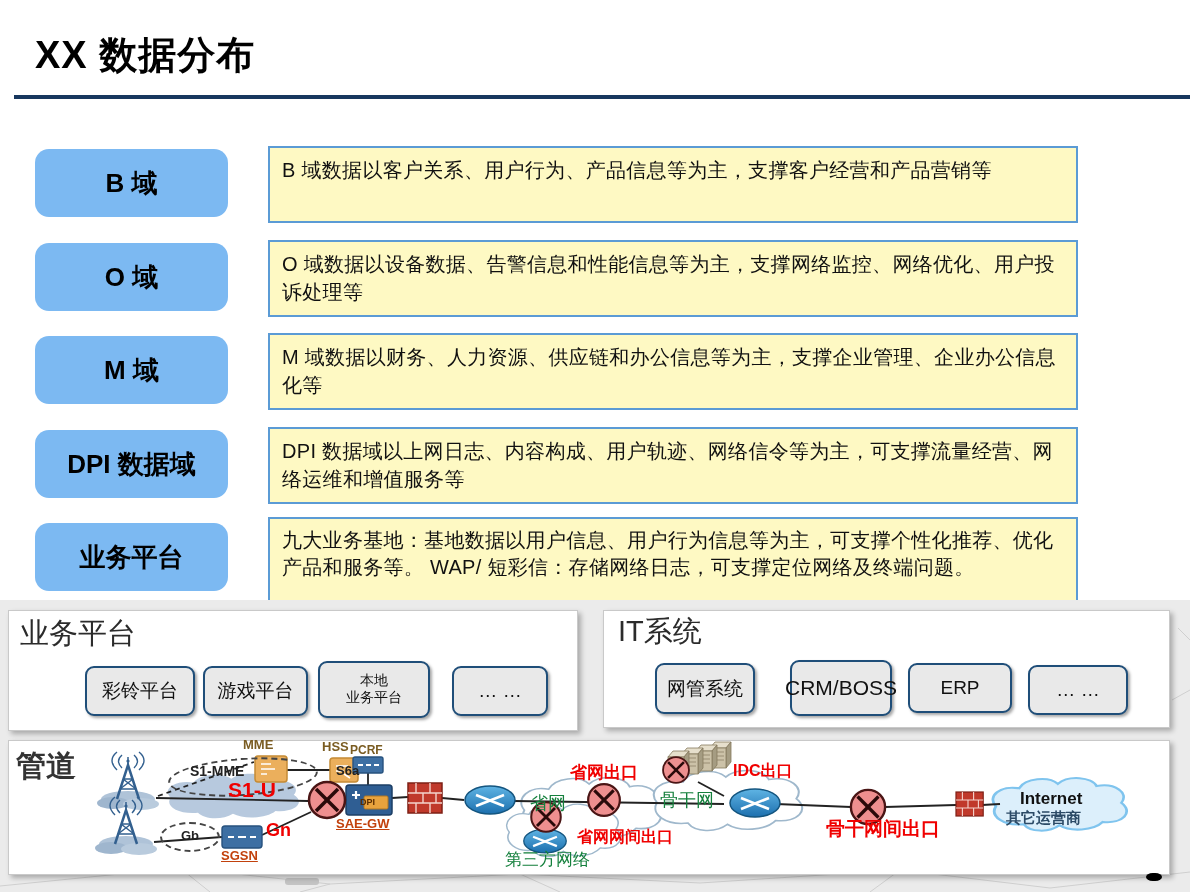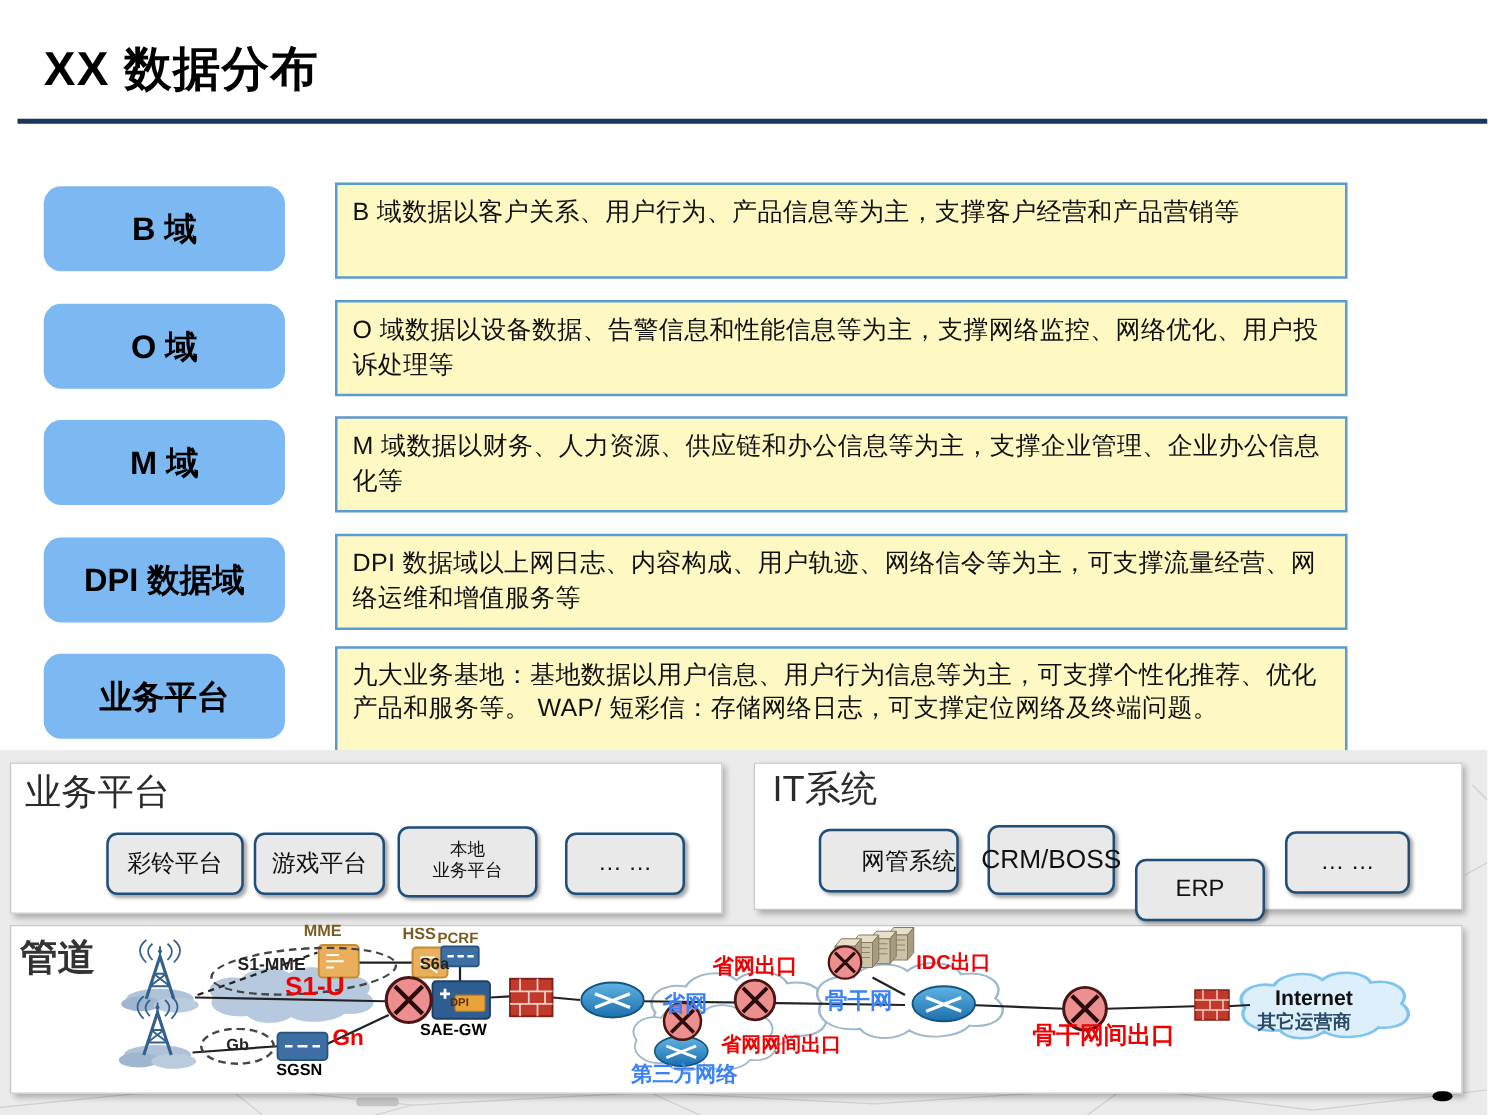--- a/index.html
+++ b/index.html
@@ -33,23 +33,23 @@
     box-shadow:2px 2px 3px rgba(0,0,0,.35); display:flex; align-items:center; justify-content:center;
     font-size:19px; color:#111; z-index:3; text-align:center; }
   .item-box .nowrap { white-space:nowrap; font-size:21px; }
   .item-box .two-line { white-space:pre-line; line-height:1.2; font-size:14px;font-family:Liberation Serif, serif; }
 
   
   #pipe-svg { position:absolute; left:8px; top:740px; width:1162px; height:135px; overflow:visible; z-index:3; }
   .pipe-title { position:absolute; left:16px; top:746px; font-size:30px; font-weight:700; color:#333; z-index:4; }
   .diag-label { position:absolute; z-index:5; color:#222; font-size:13px; line-height:1; }
   .lbl-node { color:#7A5C22; font-weight:700; }
-  .lbl-dark { color:#000000; font-weight:600; }
+  .lbl-dark { color:#c2410c; font-weight:600;text-decoration:underline; }
   .lbl-red { color:#f00000; font-weight:800; }
-  .lbl-net { color:#3b82f6; font-size:18px; font-weight:700; }
+  .lbl-net { color:#15803d; font-size:18px; font-weight:400; }
   .dashed-ellipse { position:absolute; border:2px dashed #444; border-radius:50%; z-index:4; }
 
   .corner-mark { position:absolute; left:1146px; top:873px; width:16px; height:8px; background:#000;
     border-radius:50% / 60%; z-index:6; }
 </style>
 </head>
 <body>
 
 <div id="stage">
 
@@ -92,27 +92,27 @@
   <div class="item-box" style="left:318px; top:661px; width:112px; height:57px;">
     <span class="two-line">本地
 业务平台</span>
     </div>
   <div class="item-box" style="left:452px; top:666px; width:96px;  height:50px;">
     <span>… …</span>
     </div>
 
   <div class="panel" id="it-panel"></div>
   <div class="panel-title" style="left:618px; top:612px;">IT系统</div>
-  <div class="item-box" style="left:655px;  top:663px; width:112px; height:51px;justify-content:flex-end;">
+  <div class="item-box" style="left:655px;  top:663px; width:100px; height:51px;">
     <span>网管系统</span>
     </div>
   <div class="item-box" style="left:790px;  top:660px; width:102px; height:56px;">
     <span class="nowrap">CRM/BOSS</span>
     </div>
-  <div class="item-box" style="left:908px;  top:663px; width:104px; height:50px;margin-top:24px;">
+  <div class="item-box" style="left:908px;  top:663px; width:104px; height:50px;">
     <span>ERP</span>
     </div>
   <div class="item-box" style="left:1028px; top:665px; width:100px; height:50px;">
     <span>… …</span>
     </div>
 
   <div class="panel" id="pipe-panel"></div>
   <div class="pipe-title">管道</div>
 
   <svg id="pipe-svg" viewBox="0 0 1162 135">

